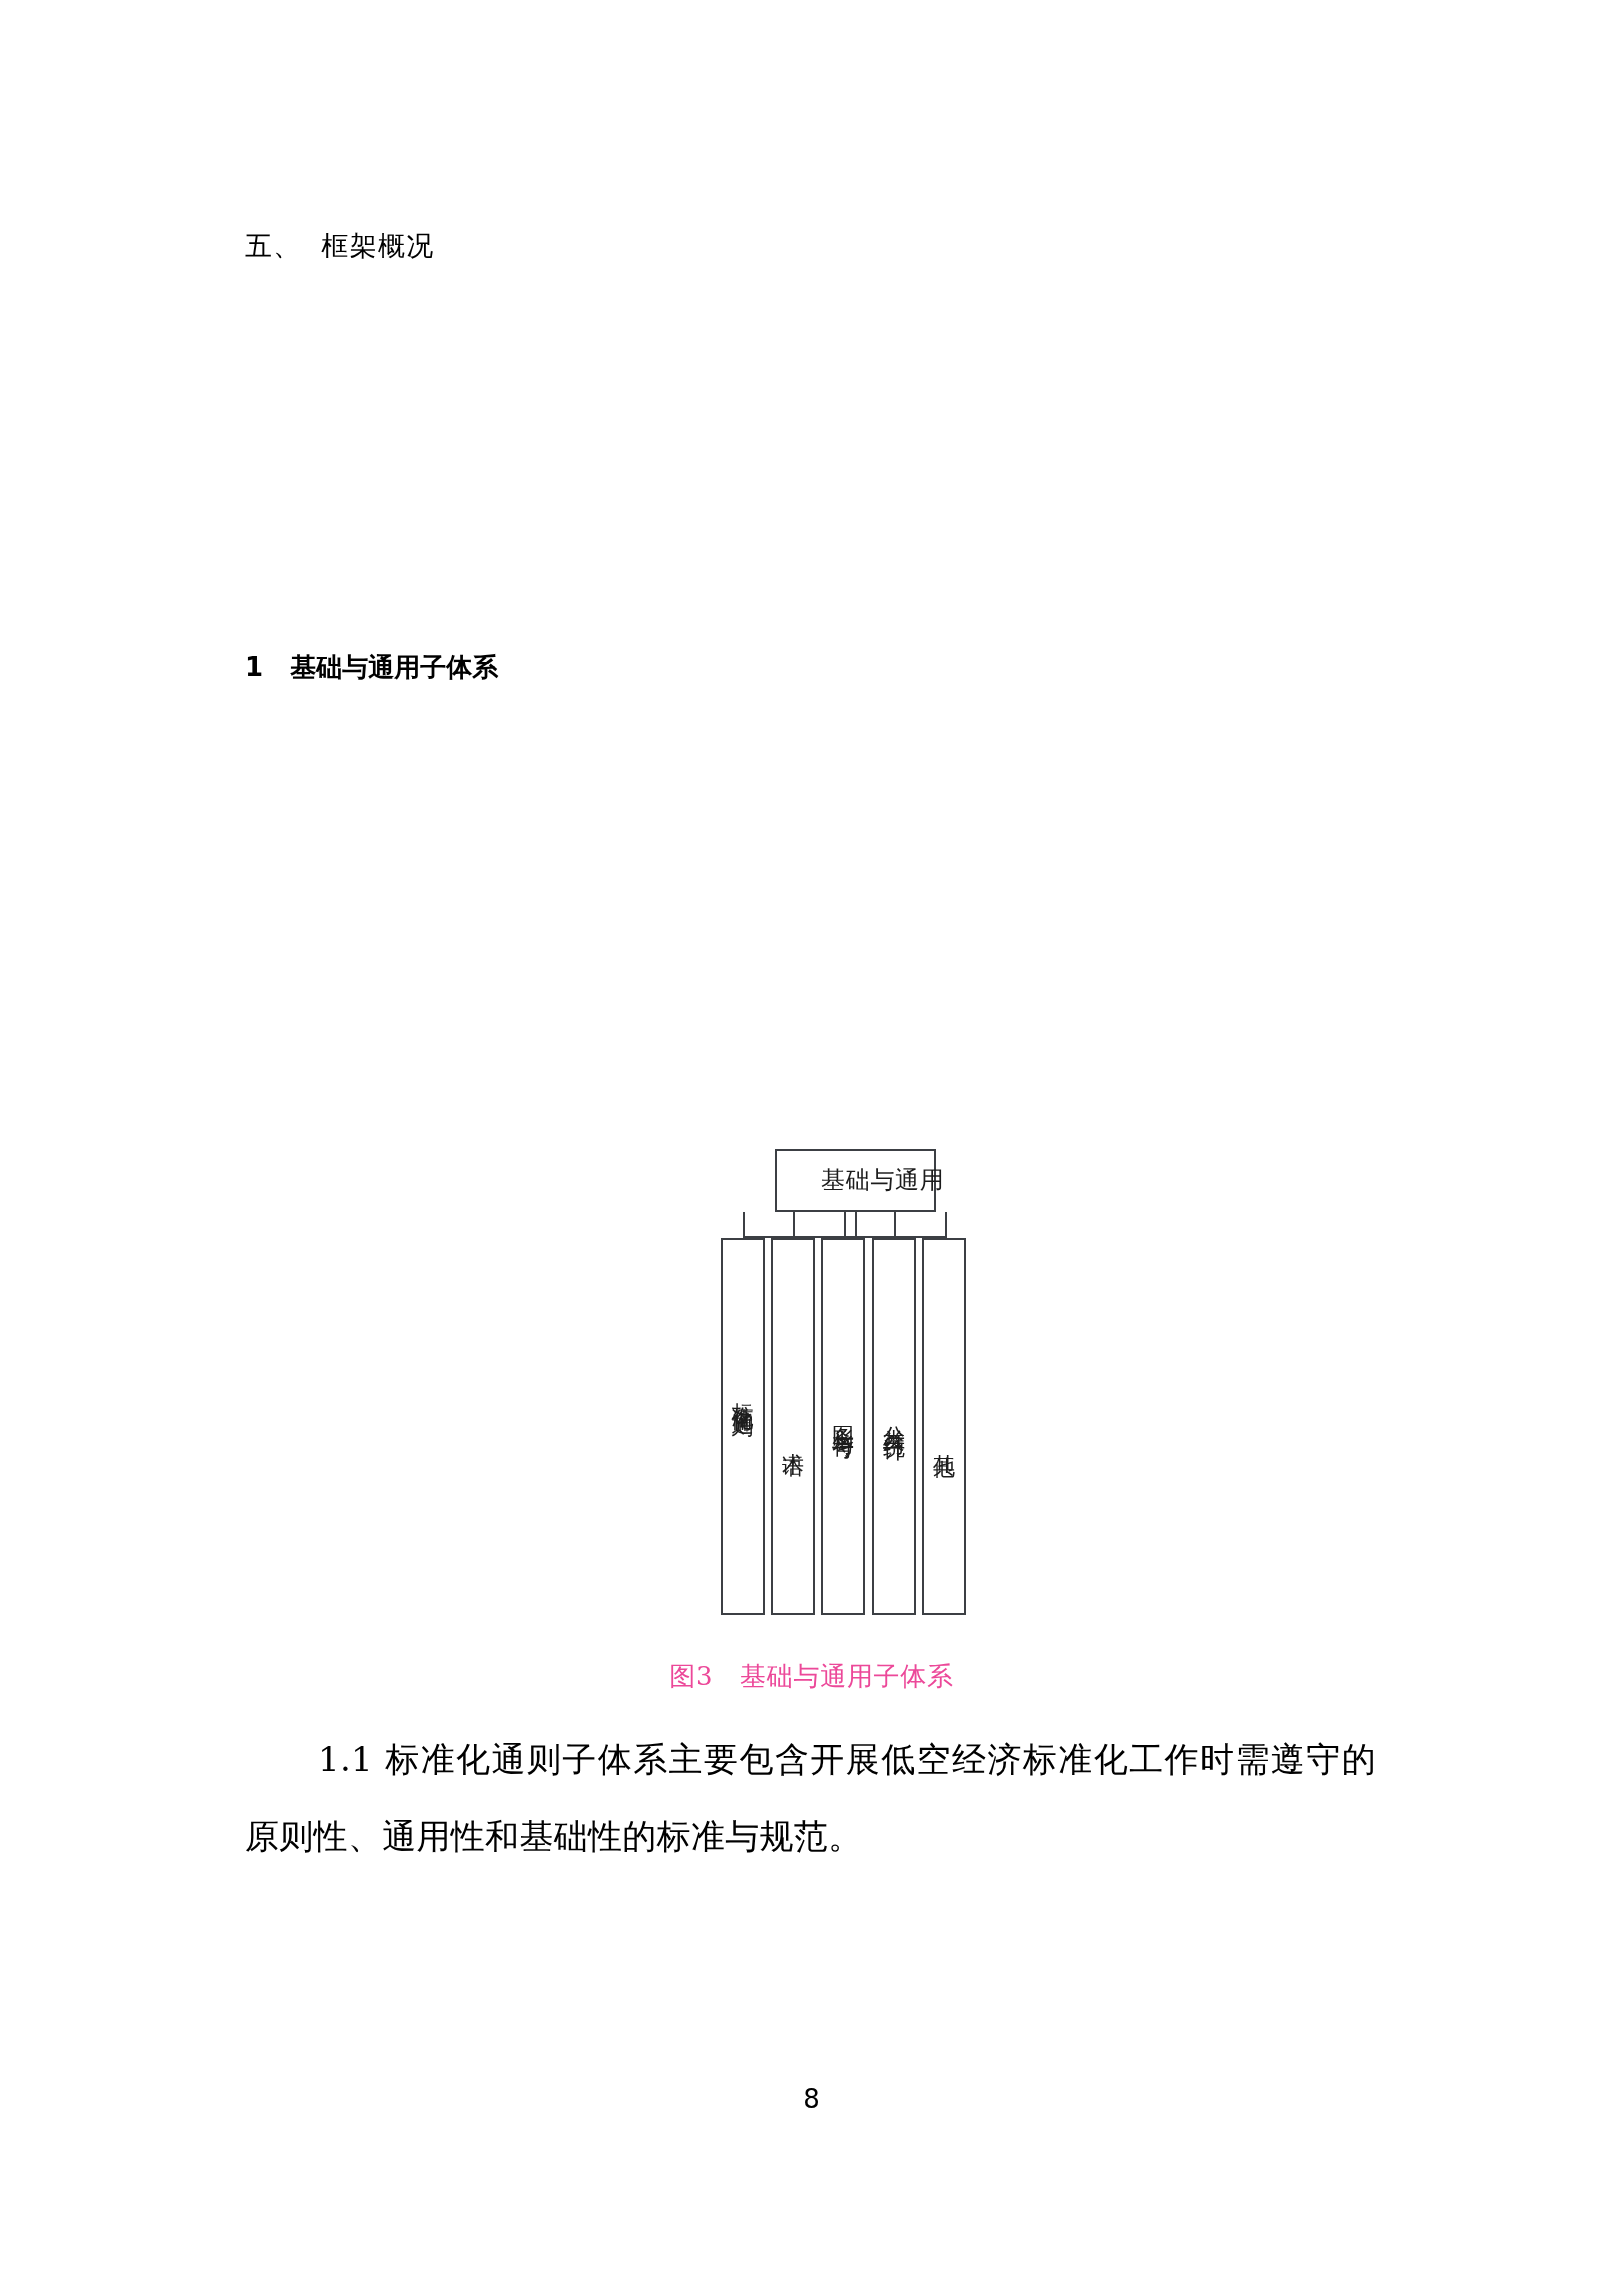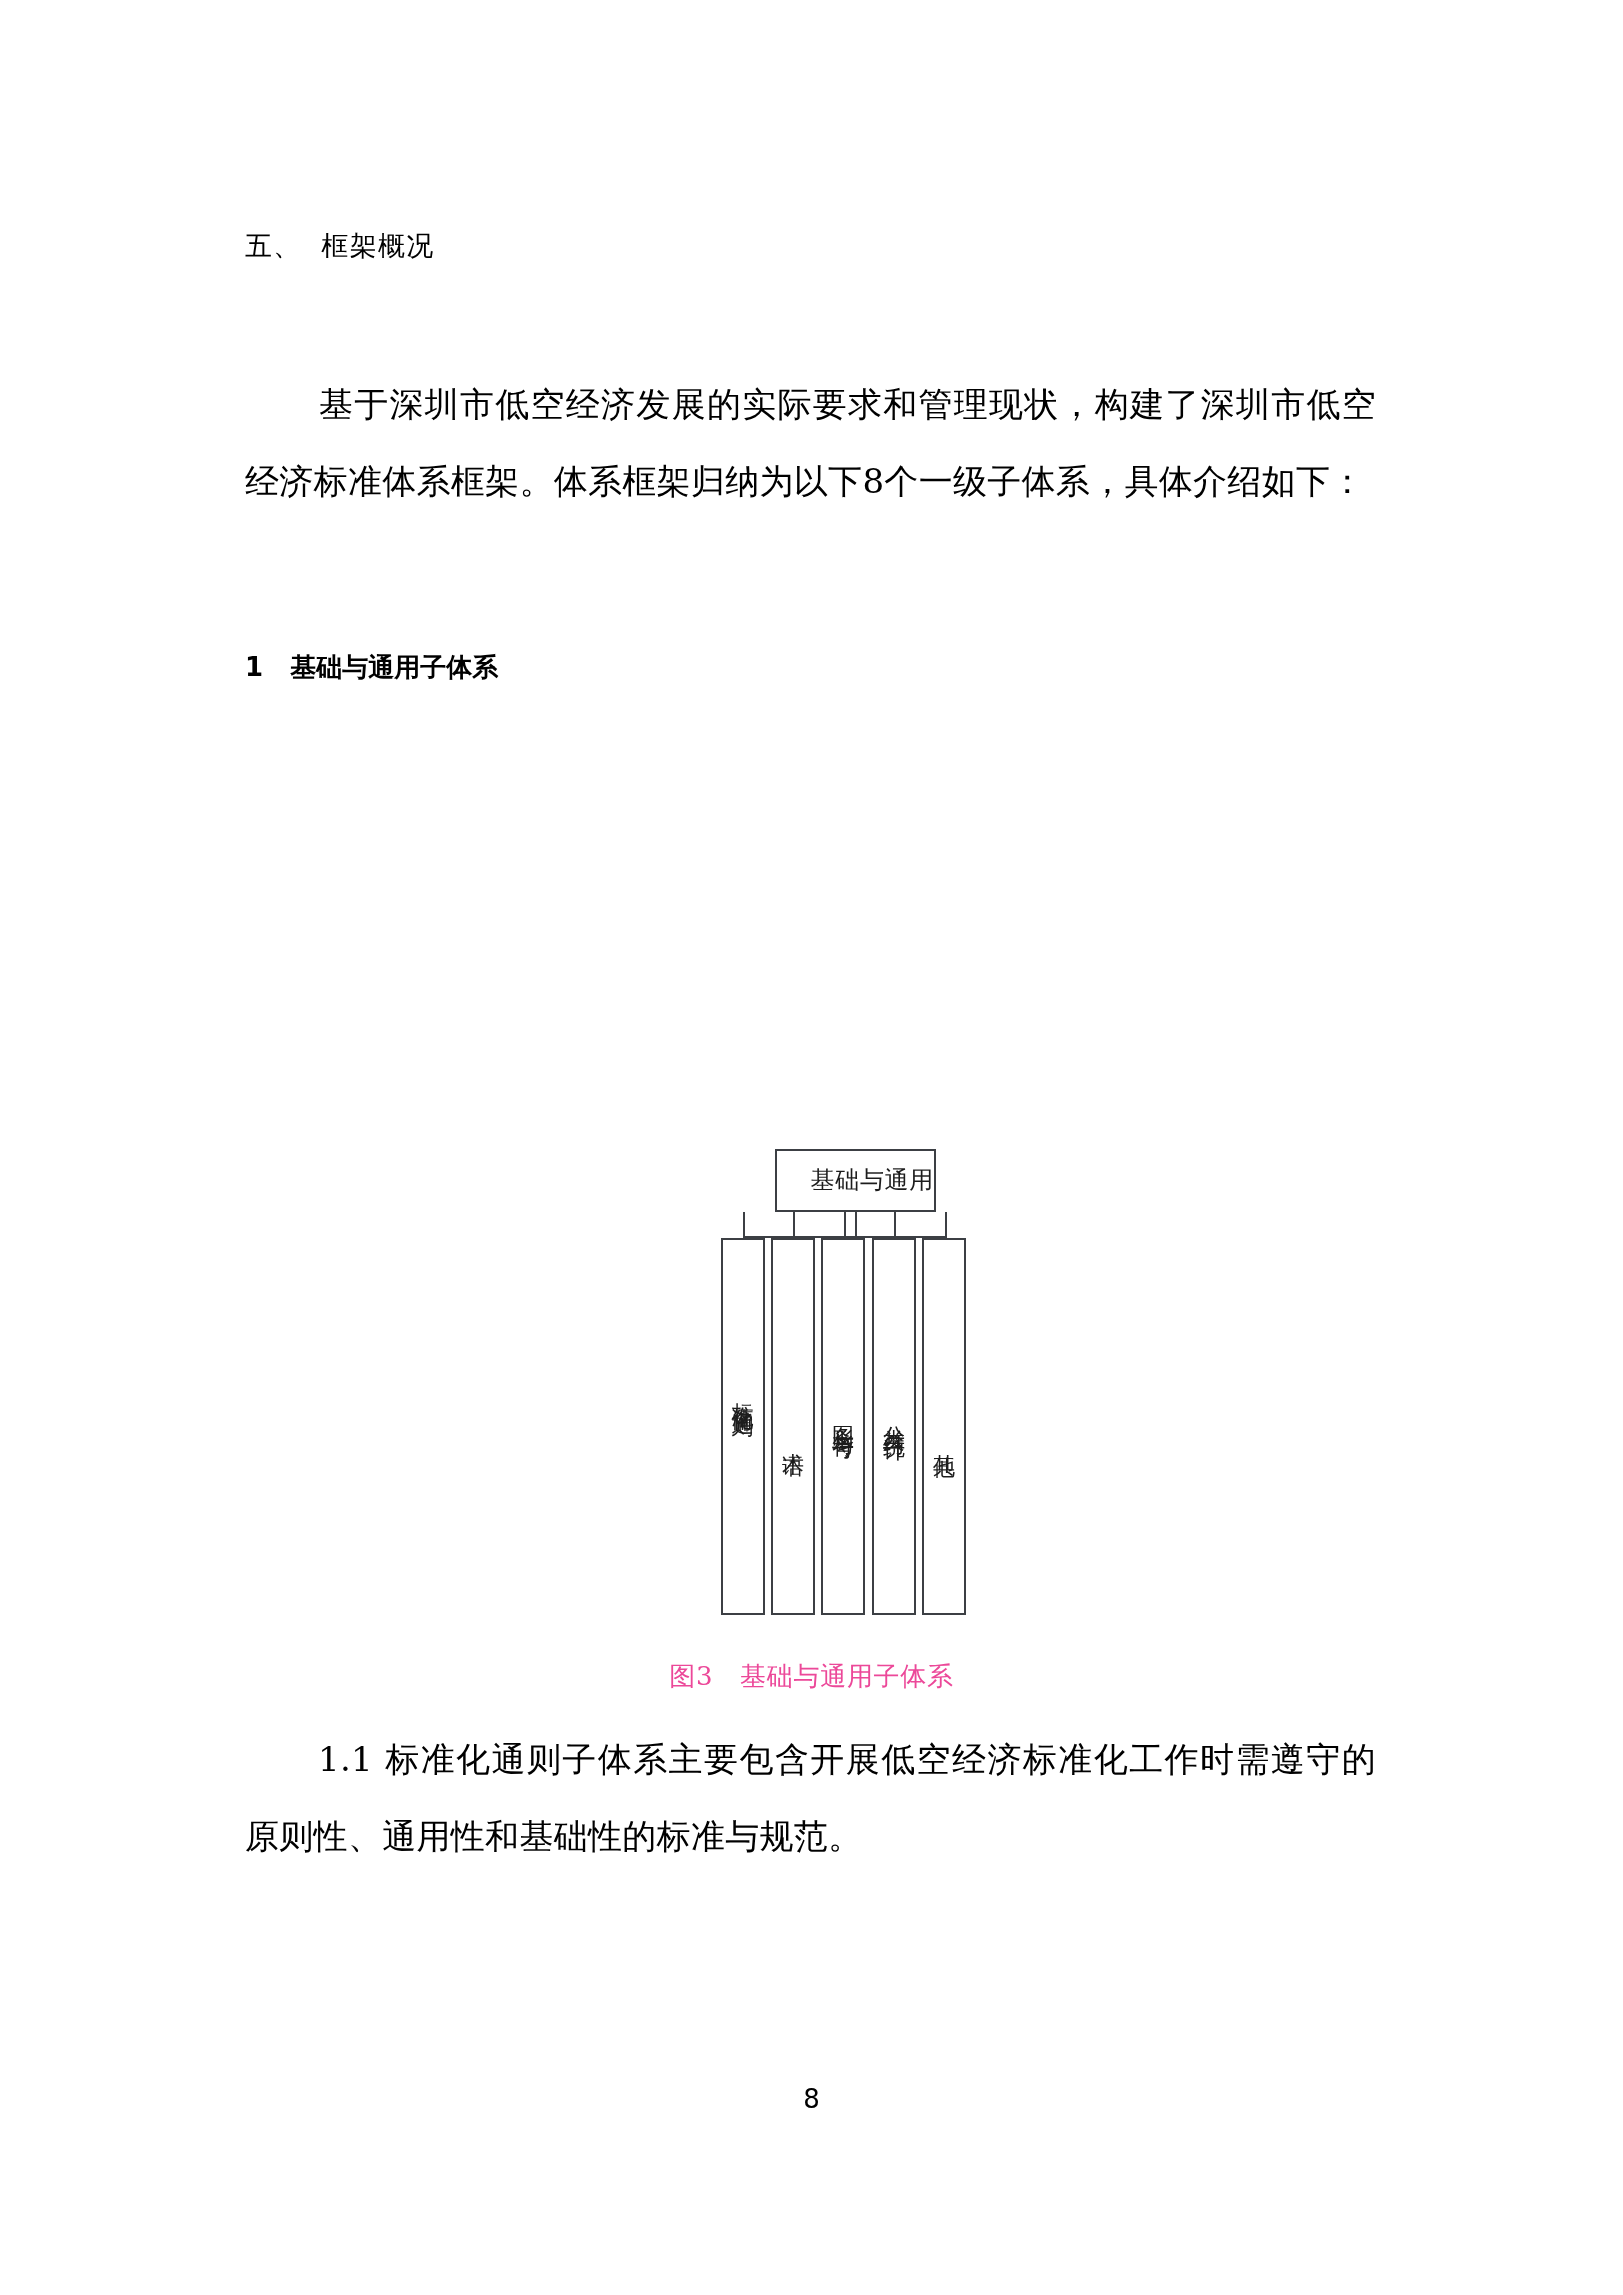--- a/index.html
+++ b/index.html
@@ -103,24 +103,25 @@
   
   #node-root {
     left: 57px;
     top: 1.3px;
     width: 161px;
     height: 63px;
   }
   #node-root .node-label {
     display: block;
     width: 100%;
-    text-align: right;
+    text-align: left;
     line-height: 59px;
     font-size: 24px;
     letter-spacing: 0.7px;
+    padding-left: 44px;
   }
   
   .node-child {
     top: 90px;
     height: 377px;
     width: 44px;
   }
   .node-child .node-label {
     position: absolute;
     left: 50%;
@@ -183,21 +184,20 @@
     color: #000;
   }
 </style>
 </head>
 <body>
 
 <div class="page">
 
   <div class="sec-heading">五、  框架概况</div>
 
-  <div class="para" id="para-intro"><span class="indent"></span><span>基于深圳市低空经济发展的实际要求和管理现状，构建了深圳市低空经济标准体系框架。体系框架归纳为以下8个一级子体系，具体介绍如下：</span></div>
 
   <div class="sub-heading">1   基础与通用子体系</div>
 
 
   <div class="figure">
     <div class="fig-canvas">
 
       <div class="node" id="node-root" style="border-color: rgb(60, 63, 68); background: rgb(255, 255, 255);">
         <span class="node-label" style="color: rgb(28, 28, 28);">基础与通用</span>
       </div>

